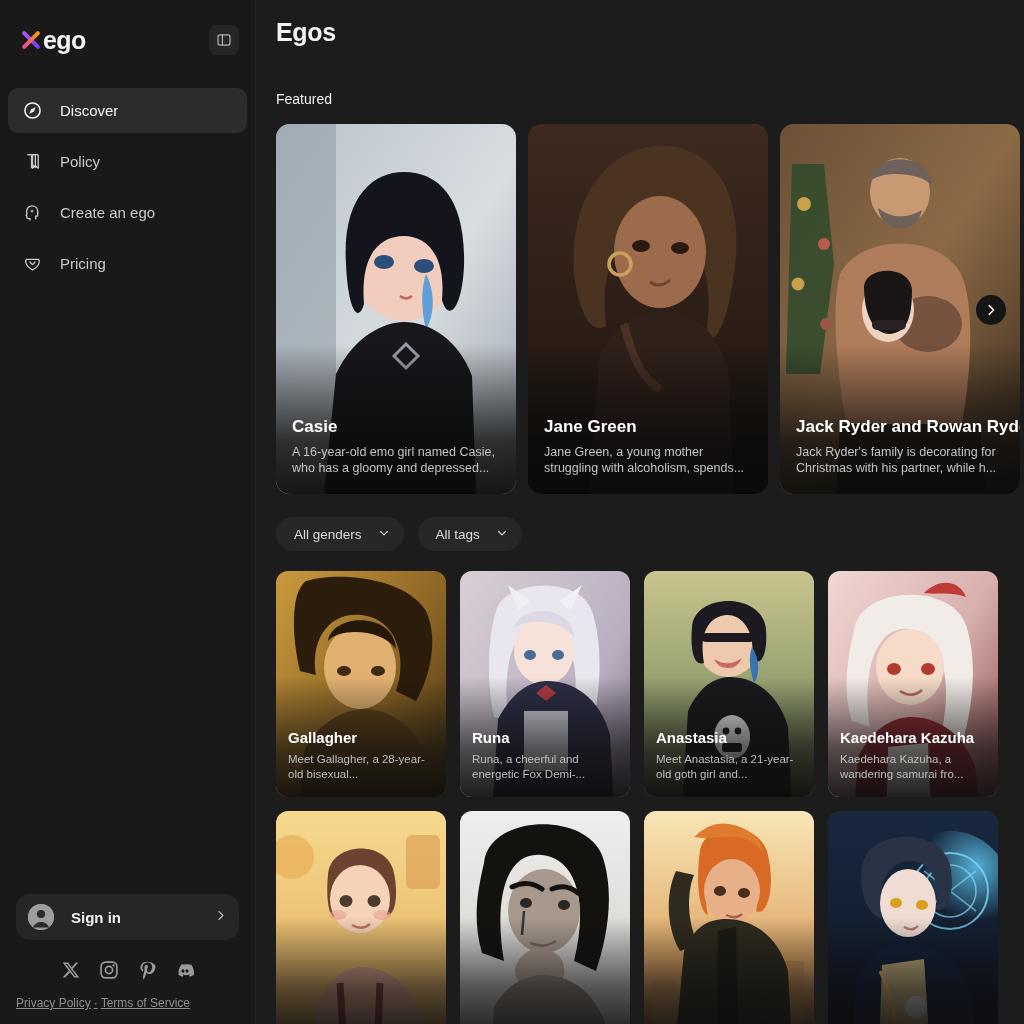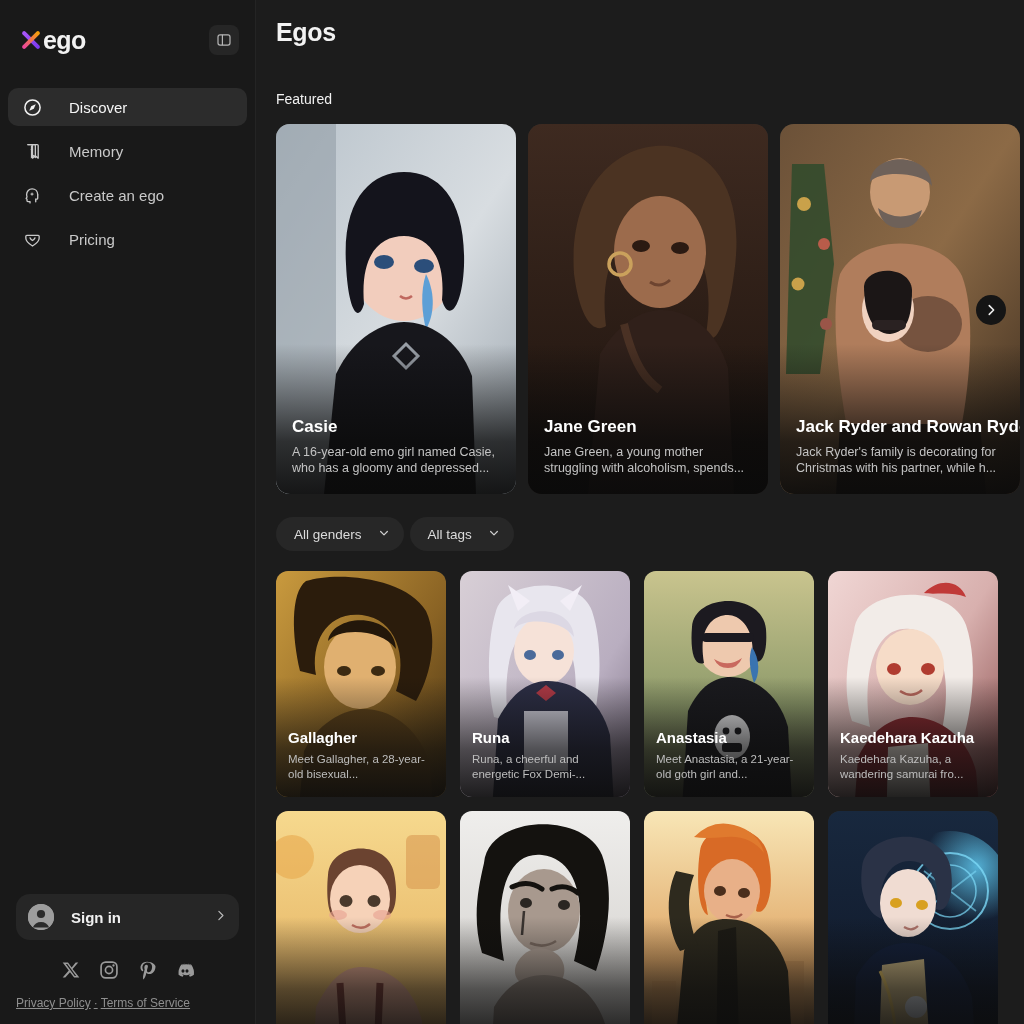--- a/index.html
+++ b/index.html
@@ -33,22 +33,22 @@
   }
   .panel-toggle {
     width: 30px; height: 30px; border-radius: 8px;
     background: #262626;
     display: flex; align-items: center; justify-content: center;
     cursor: pointer;
   }
 
   .nav { margin-top: 30px; padding: 0 8px; }
   .nav-item {
-    display: flex; align-items: center; gap: 27px;
-    height: 38px; padding: 0 14px;
+    display: flex; align-items: center; gap: 18px;
+    height: 45px; padding: 0 14px;
     border-radius: 10px;
     color: #c9c9c9; font-size: 15px;
     cursor: pointer;
     margin-bottom: 6px;
   }
   .nav-item.active { background: #2c2c2c; color: #f5f5f5; }
   .nav-ico { width: 20px; height: 20px; display: flex; align-items: center; justify-content: center; flex: 0 0 20px;}
 
   .sb-bottom { position: absolute; bottom: 0; left: 0; right: 0; padding: 0 16px 14px; }
   .signin {
@@ -106,21 +106,21 @@
   }
   .carousel-next {
     position: absolute; right: 18px; top: 171px;
     width: 30px; height: 30px; border-radius: 50%;
     background: #151515; color: #f0f0f0;
     display: flex; align-items: center; justify-content: center;
     cursor: pointer; z-index: 5;
   }
 
   
-  .filters { display: flex; gap: 6px; margin-top: 23px; }
+  .filters { display: flex; gap: 14px; margin-top: 23px; }
   .filter {
     display: flex; align-items: center; gap: 16px;
     background: #272727; border-radius: 20px;
     height: 34px; padding: 0 14px 0 18px;
     color: #dcdcdc; font-size: 13.5px; cursor: pointer;
   }
 
   
   .grid {
     margin-top: 20px;
@@ -187,21 +187,21 @@
       </div>
 
       <div class="nav-item">
         <span class="nav-ico">
           <svg width="19" height="19" viewBox="0 0 20 20">
             <path d="M5 2.8 h10 a1 1 0 0 1 1 1 V17 l-3-2.4 -3 2.4 V3.8 a1 1 0 0 1 1-1 Z" fill="none" stroke="#c9c9c9" stroke-width="1.4" stroke-linejoin="round"></path>
             <path d="M5 2.8 h7 a1 1 0 0 1 1 1 V16 l-2-1.6 -2 1.6 V3.8" fill="none" stroke="#c9c9c9" stroke-width="1.4"></path>
             <path d="M9.3 6.2 l.5 1.3 1.3 .5 -1.3 .5 -.5 1.3 -.5-1.3 -1.3-.5 1.3-.5 Z" fill="#c9c9c9"></path>
           </svg>
         </span>
-        <span>Memory</span>
+        <span>Policy</span>
       </div>
 
       <div class="nav-item">
         <span class="nav-ico">
           <svg width="19" height="19" viewBox="0 0 20 20">
             <path d="M15.5 9.3 C15.5 5.6 12.9 3 9.6 3 C6.4 3 3.8 5.6 3.8 9 c0 1.2 .4 2 .4 2.6 0 .5-.9 .9-.9 1.5 0 .5 .9 .7 .9 .7 v1.6 a1 1 0 0 0 1 1 h2.2 v1.4" fill="none" stroke="#c9c9c9" stroke-width="1.4" stroke-linecap="round" stroke-linejoin="round"></path>
             <path d="M15.5 9.3 v3.6 a1 1 0 0 1 -1 1 h-1.1 v2.8" fill="none" stroke="#c9c9c9" stroke-width="1.4" stroke-linecap="round"></path>
             <path d="M9.5 6.3 l.6 1.6 1.6 .6 -1.6 .6 -.6 1.6 -.6-1.6 -1.6-.6 1.6-.6 Z" fill="#c9c9c9"></path>
           </svg>
         </span>

